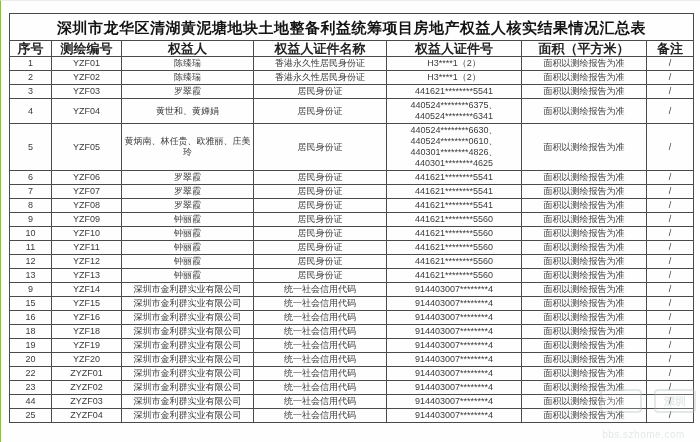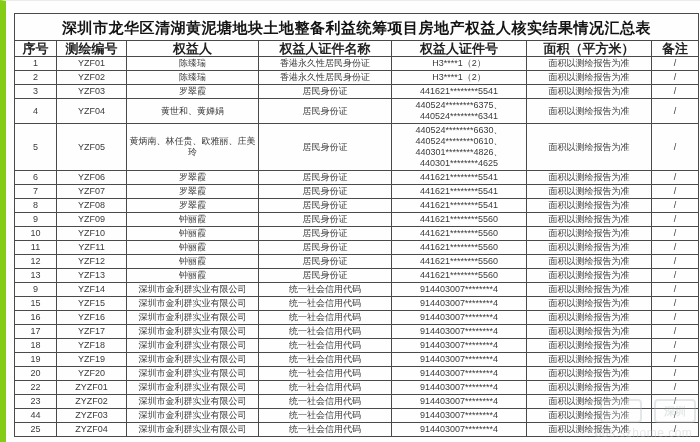--- a/index.html
+++ b/index.html
@@ -7,21 +7,21 @@
     width: 700px; height: 442px;
     background: #ffffff;
     font-family: "Liberation Sans", "DejaVu Sans", sans-serif;
     color: #2f2f2f;
     overflow: hidden;
   }
   .page {
     position: relative;
     width: 700px; height: 442px;
     background: #fefefe;
-    border-left: 6px solid #84cc16;
+    border-left: 1px solid #84cc16;
     border-top: 1px solid #ececec;
   }
   table.summary {
     position: absolute;
     left: 8px; top: 12px;
     width: 684px;
     border-collapse: collapse;
     table-layout: fixed;
   }
   table.summary td, table.summary th {
@@ -69,24 +69,24 @@
     border-radius: 4px;
     color: #b9c3c6;
     font-size: 11px;
     font-weight: bold;
     line-height: 20px;
     width: 42px; height: 24px;
     background: rgba(255,255,255,0.45);
   }
   .wm-box.outline { color: rgba(255,255,255,0.1); }
   .wm-site {
-    font-size: 12px;
+    font-size: 10px;
     color: #b9c3c6;
     letter-spacing: 0.5px;
-    margin-top: 3px;
+    margin-top: 16px;
   }
 </style>
 </head>
 <body>
 
 <div class="page">
 
   <table class="summary">
     <colgroup>
       <col style="width:42px">
@@ -269,29 +269,20 @@
     <tr>
       <td>16</td>
       <td>YZF16</td>
       <td>深圳市金利群实业有限公司</td>
       <td>统一社会信用代码</td>
       <td>914403007********4</td>
       <td>面积以测绘报告为准</td>
       <td>/</td>
     </tr>
 
-    <tr>
-      <td>17</td>
-      <td>YZF17</td>
-      <td>深圳市金利群实业有限公司</td>
-      <td>统一社会信用代码</td>
-      <td>914403007********4</td>
-      <td>面积以测绘报告为准</td>
-      <td>/</td>
-    </tr>
 
     <tr>
       <td>18</td>
       <td>YZF18</td>
       <td>深圳市金利群实业有限公司</td>
       <td>统一社会信用代码</td>
       <td>914403007********4</td>
       <td>面积以测绘报告为准</td>
       <td>/</td>
     </tr>

